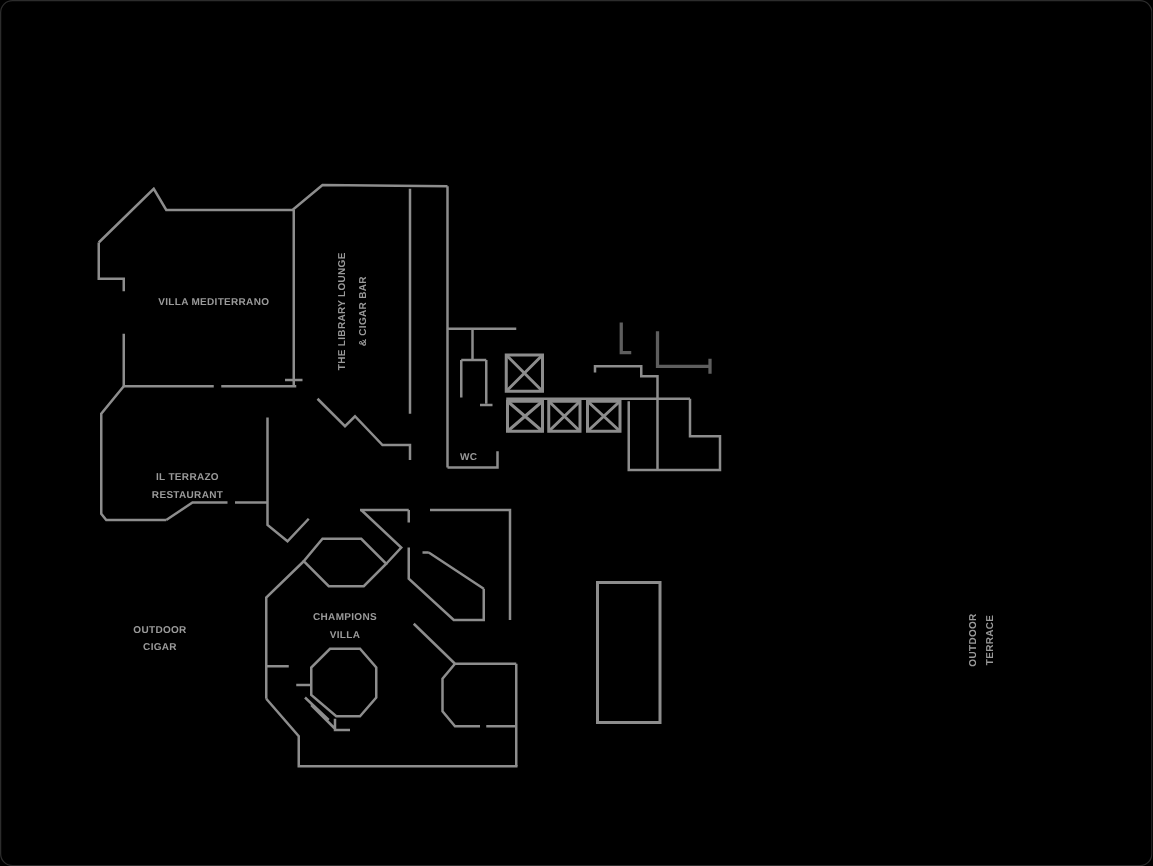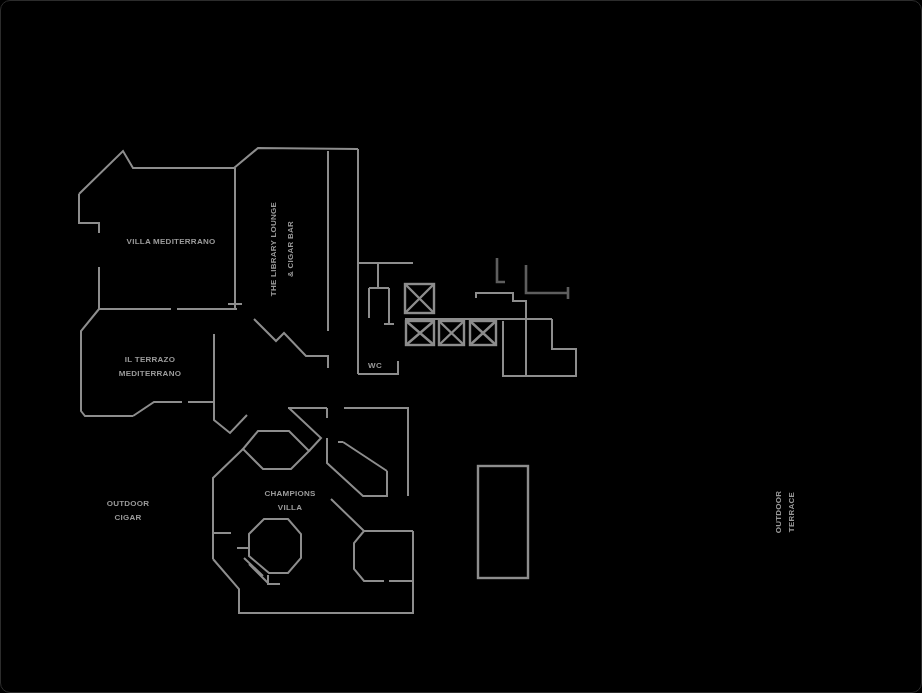--- a/index.html
+++ b/index.html
@@ -114,28 +114,28 @@
     </g>
   </svg>
 
   <div class="lbl" style="left:170px;top:241px">VILLA MEDITERRANO</div>
 
   <div class="lbl rot lib" style="left:281px;top:248px">
     <div>THE LIBRARY LOUNGE</div>
     <div>&amp; CIGAR BAR</div>
   </div>
 
-  <div class="lbl" style="left:149px;top:366px">
+  <div class="lbl" style="left:149px;top:388px">
     <div>IL TERRAZO</div>
-    <div>MEDITERRANO</div>
+    <div>RESTAURANT</div>
   </div>
 
   <div class="lbl" style="left:374px;top:365px">WC</div>
 
-  <div class="lbl" style="left:289px;top:500px">
+  <div class="lbl" style="left:275px;top:500px">
     <div>CHAMPIONS</div>
     <div>VILLA</div>
   </div>
 
   <div class="lbl" style="left:127px;top:510px">
     <div>OUTDOOR</div>
     <div>CIGAR</div>
   </div>
 
   <div class="lbl rot ter" style="left:784px;top:511px">

